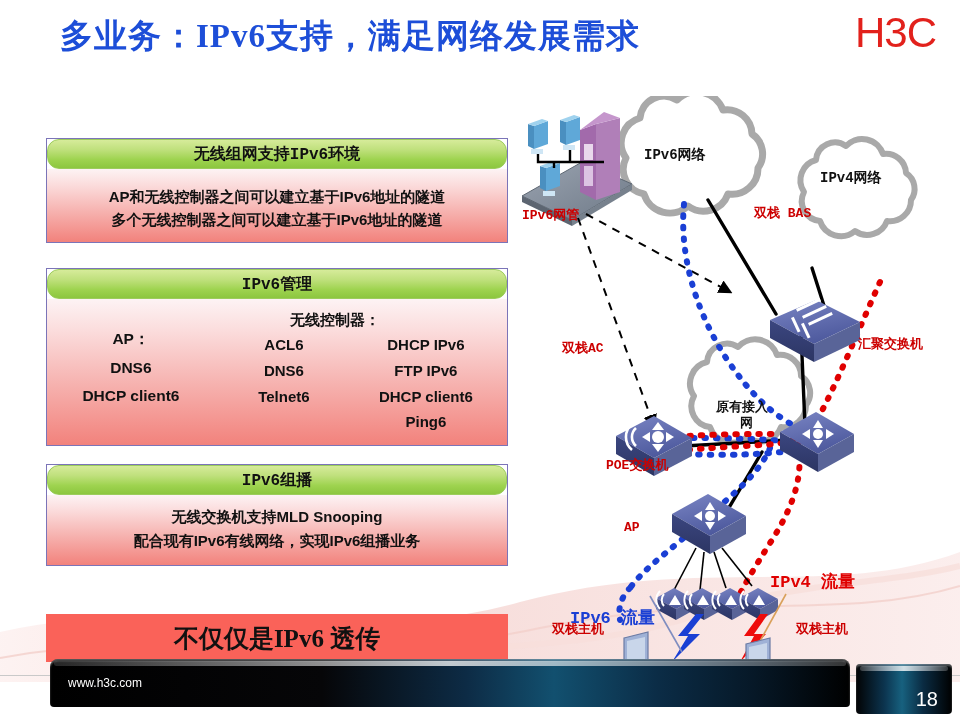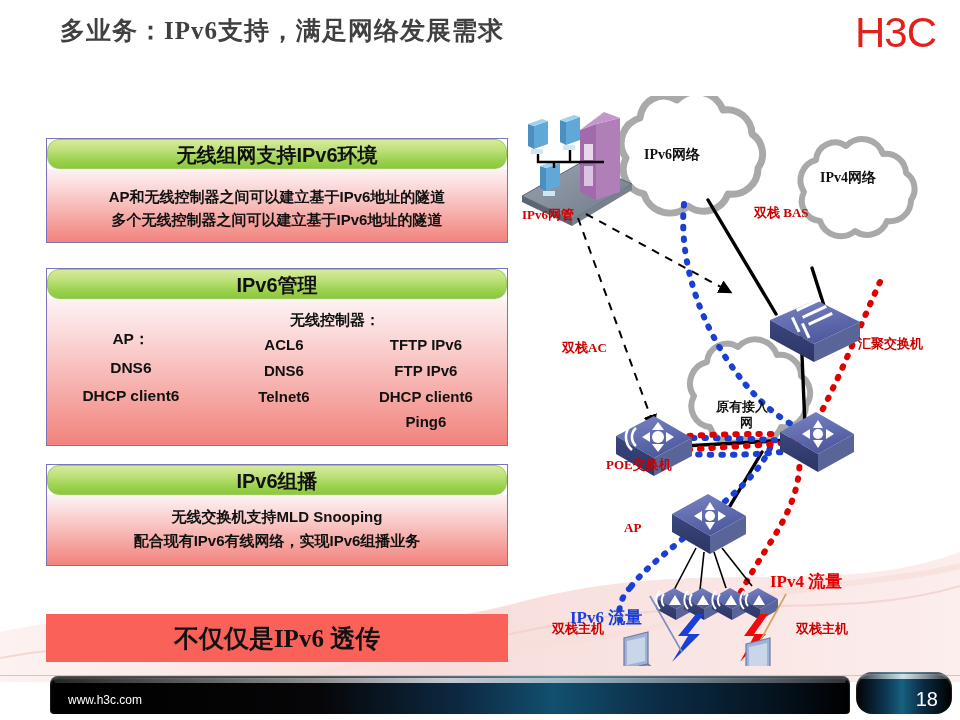--- a/index.html
+++ b/index.html
@@ -10,38 +10,38 @@
   }
   .slide{position:absolute;inset:0;width:960px;height:720px;overflow:hidden;}
 
   
   .bg-swirl{position:absolute;left:0;bottom:38px;width:960px;height:200px;pointer-events:none;}
 
   
   .title{
     position:absolute;left:60px;top:14px;width:700px;
     font-family:"Liberation Serif","DejaVu Serif",serif;
-    font-size:25px;font-weight:bold;color:#404040;letter-spacing:1px;
+    font-size:33px;font-weight:bold;color:#1d4ed8;letter-spacing:1px;
     white-space:nowrap;
   }
   .logo{
     position:absolute;right:24px;top:12px;
     font-family:"Liberation Sans","DejaVu Sans",sans-serif;
     font-size:42px;font-weight:normal;color:#e2211c;letter-spacing:-1px;
     line-height:1;
   }
 
   
   .panel{position:absolute;left:46px;width:462px;border:1.5px solid #7b74b8;box-sizing:border-box;}
   .panel-head{
     height:30px;line-height:30px;text-align:center;
     background:linear-gradient(to bottom,#d6eb9a 0%,#bfe07c 35%,#9ed34f 70%,#8cc63f 100%);
     border:1px solid #9ccc5c;border-radius:12px;box-sizing:border-box;
-    font-family:Liberation Sans, sans-serif;
-    font-size:20px;font-weight:bold;color:#111;
+    font-family:Liberation Mono, monospace;
+    font-size:16px;font-weight:bold;color:#111;
   }
   .panel-body{
     background:linear-gradient(to bottom,#fdf3f4 0%,#fbdcdc 22%,#f6b0ad 60%,#f2827c 100%);
     text-align:center;color:#111;
     font-family:"Liberation Sans","DejaVu Sans",sans-serif;
     font-weight:bold;
   }
   #panel-wlan{top:138px;}
   #panel-wlan .panel-body{padding:16px 6px 10px;font-size:15px;line-height:1.55;}
   #panel-mgmt{top:268px;}
@@ -61,40 +61,40 @@
     position:absolute;left:46px;top:614px;width:462px;height:48px;
     background:#fa6259;display:flex;align-items:center;justify-content:center;
     font-family:"Liberation Serif","DejaVu Serif",serif;
     font-size:25px;font-weight:bold;color:#111;
   }
 
   
   .diagram{position:absolute;left:508px;top:96px;width:452px;height:570px;}
   .diagram svg{position:absolute;left:0;top:0;}
   .dlabel{
-    position:absolute;font-family:Liberation Serif, serif;
+    position:absolute;font-family:Liberation Mono, monospace;
     font-weight:bold;white-space:nowrap;
   }
   .lbl-red{color:#cc0000;font-size:13px;}
   .lbl-black{color:#111;font-size:14px;}
   .lbl-blue{color:#1a3fd4;font-size:17px;margin-top:36px;}
   .lbl-red-big{color:#e00000;font-size:17px;}
 
   
   .footer{
-    position:absolute;left:50px;bottom:6px;width:800px;height:38px;
+    position:absolute;left:50px;bottom:13px;width:800px;height:48px;
     border-radius:8px 8px 4px 4px;overflow:hidden;
     background:linear-gradient(to right,#000 0%,#060608 34%,#0d2b45 52%,#12506f 63%,#0b2c46 76%,#061827 88%,#000 100%);
     box-shadow:inset 0 2px 2px rgba(255,255,255,.35);
   }
   .footer .sheen{position:absolute;left:4px;top:2px;right:4px;height:5px;border-radius:4px;
     background:linear-gradient(to right,rgba(255,255,255,.15),rgba(255,255,255,.75),rgba(255,255,255,.2));}
   .footer .url{position:absolute;left:18px;top:17px;color:#fff;font-size:12px;}
   .pagebadge{
-    position:absolute;right:8px;bottom:6px;width:96px;height:42px;border-radius:16px;overflow:hidden;
+    position:absolute;right:8px;bottom:6px;width:96px;height:50px;border-radius:4px;overflow:hidden;
     background:linear-gradient(to right,#020203 0%,#0c3550 30%,#17617f 48%,#0a2b42 70%,#000 100%);
     box-shadow:inset 0 2px 2px rgba(255,255,255,.35);
   }
   .pagebadge .sheen{position:absolute;left:4px;top:2px;right:4px;height:5px;border-radius:4px;
     background:linear-gradient(to right,rgba(255,255,255,.2),rgba(255,255,255,.8),rgba(255,255,255,.2));}
   .pagebadge .num{position:absolute;right:14px;bottom:3px;color:#fff;font-size:20px;}
   .footline{position:absolute;left:0;bottom:44px;width:960px;height:1px;background:#c9c9c9;}
 </style>
 </head>
 <body>
@@ -136,21 +136,21 @@
         </div>
         <div class="mgmt-col-mid">
           <div class="mgmt-sub">无线控制器：</div>
           <div class="mgmt-rows">
             <div class="col">
               <div>ACL6</div>
               <div>DNS6</div>
               <div>Telnet6</div>
             </div>
             <div class="col">
-              <div>TFTP IPv6</div>
+              <div>DHCP IPv6</div>
               <div>FTP IPv6</div>
               <div>DHCP client6</div>
               <div>Ping6</div>
             </div>
           </div>
         </div>
       </div>
     </div>
   </div>
 

